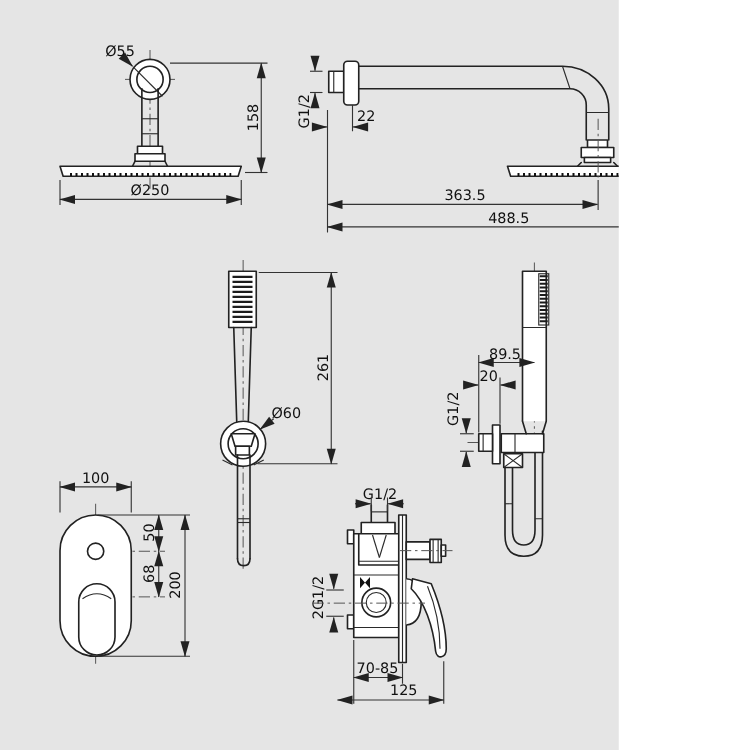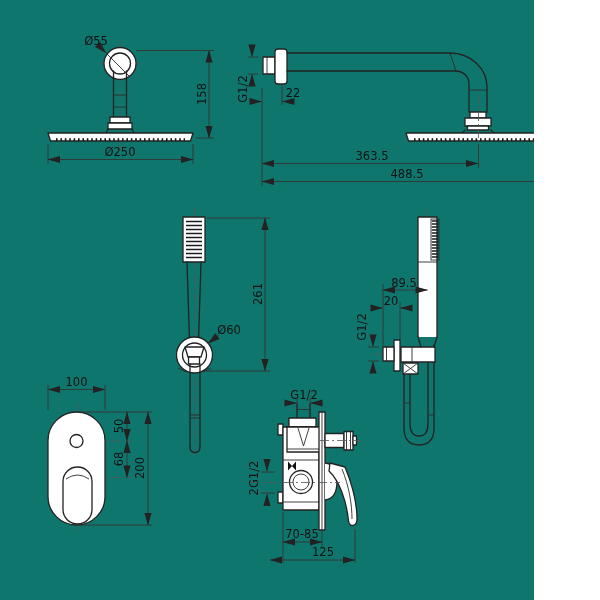--- a/index.html
+++ b/index.html
@@ -1,16 +1,16 @@
 <!DOCTYPE html>
 <html><head>
 <meta charset="utf-8">
 <style>
   html,body{margin:0;padding:0;background:#fff;}
-  .canvas{width:534px;height:600px;background:#0f766e;position:relative;overflow:hidden;}
+  .canvas{width:495px;height:600px;background:#e5e5e5;position:relative;overflow:hidden;}
   svg{display:block}
   .obj{fill:none;stroke:#222;stroke-width:1.3;stroke-linejoin:round;stroke-linecap:round}
   .objf{fill:#fff;stroke:#222;stroke-width:1.3;stroke-linejoin:round}
   .thin{fill:none;stroke:#2a2a2a;stroke-width:0.9}
   .dim{fill:none;stroke:#333;stroke-width:0.9}
   .cl{fill:none;stroke:#555;stroke-width:0.8;stroke-dasharray:9 3 2 3}
   .noz{fill:none;stroke:#111;stroke-width:2.4;stroke-dasharray:1.6 2.8}
   .stripe{fill:none;stroke:#1c1c1c;stroke-width:1.7}
   .stripe2{fill:none;stroke:#1c1c1c;stroke-width:1.5}
   text{font:11.5px "DejaVu Sans","Liberation Sans",sans-serif;fill:#111;text-anchor:middle}

